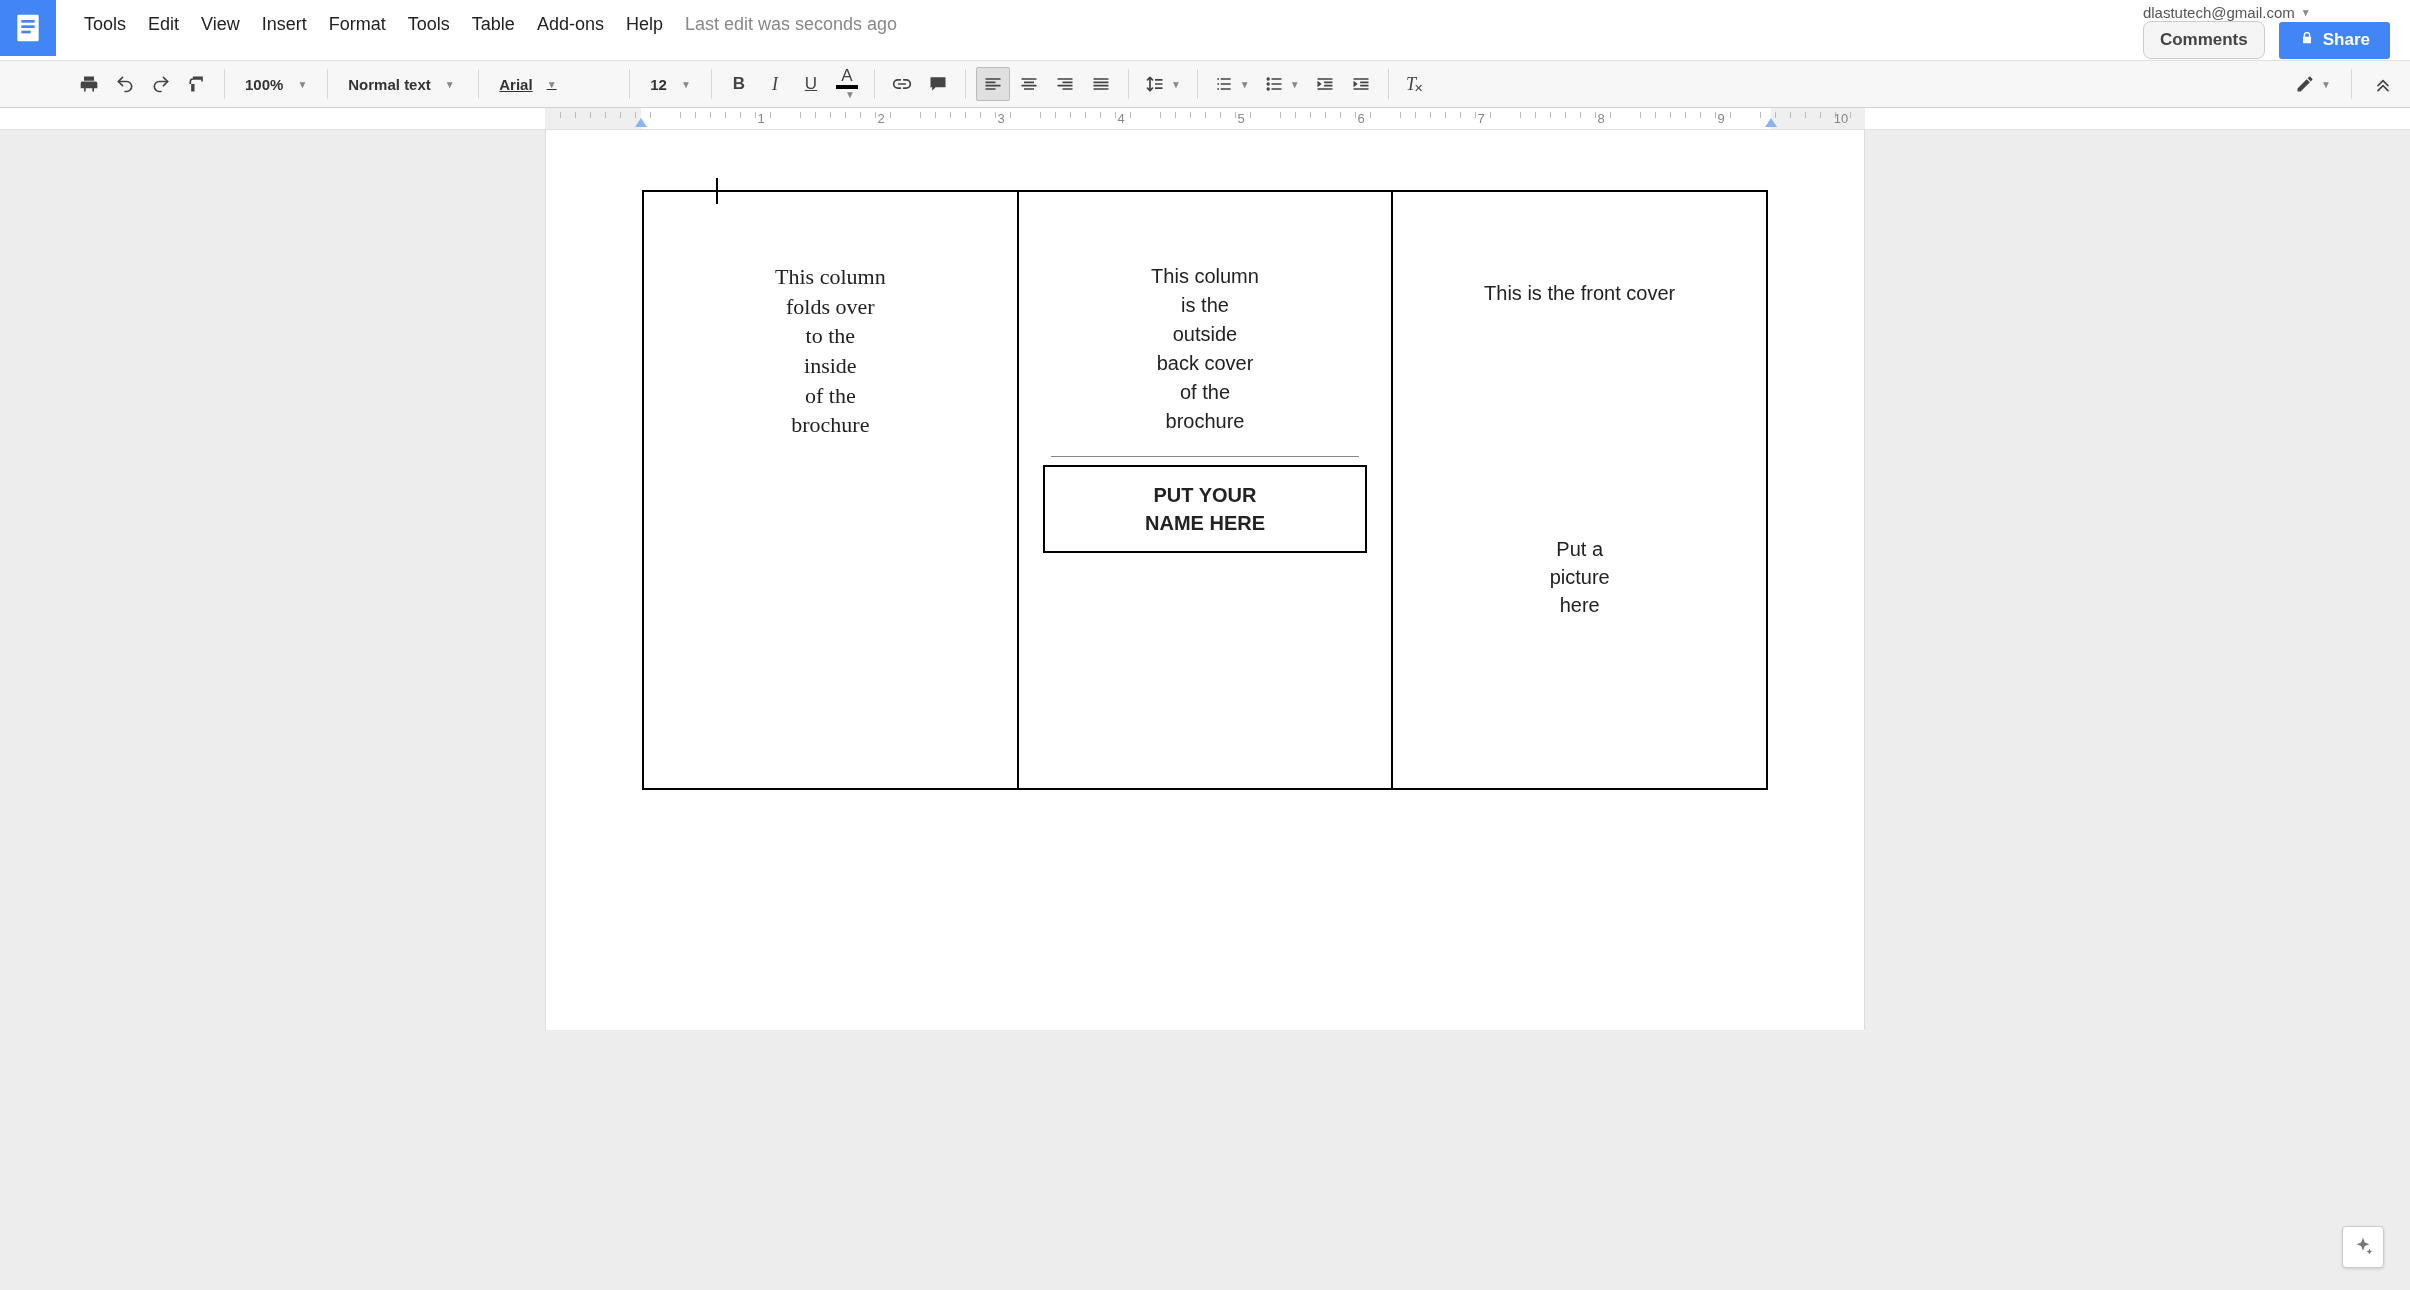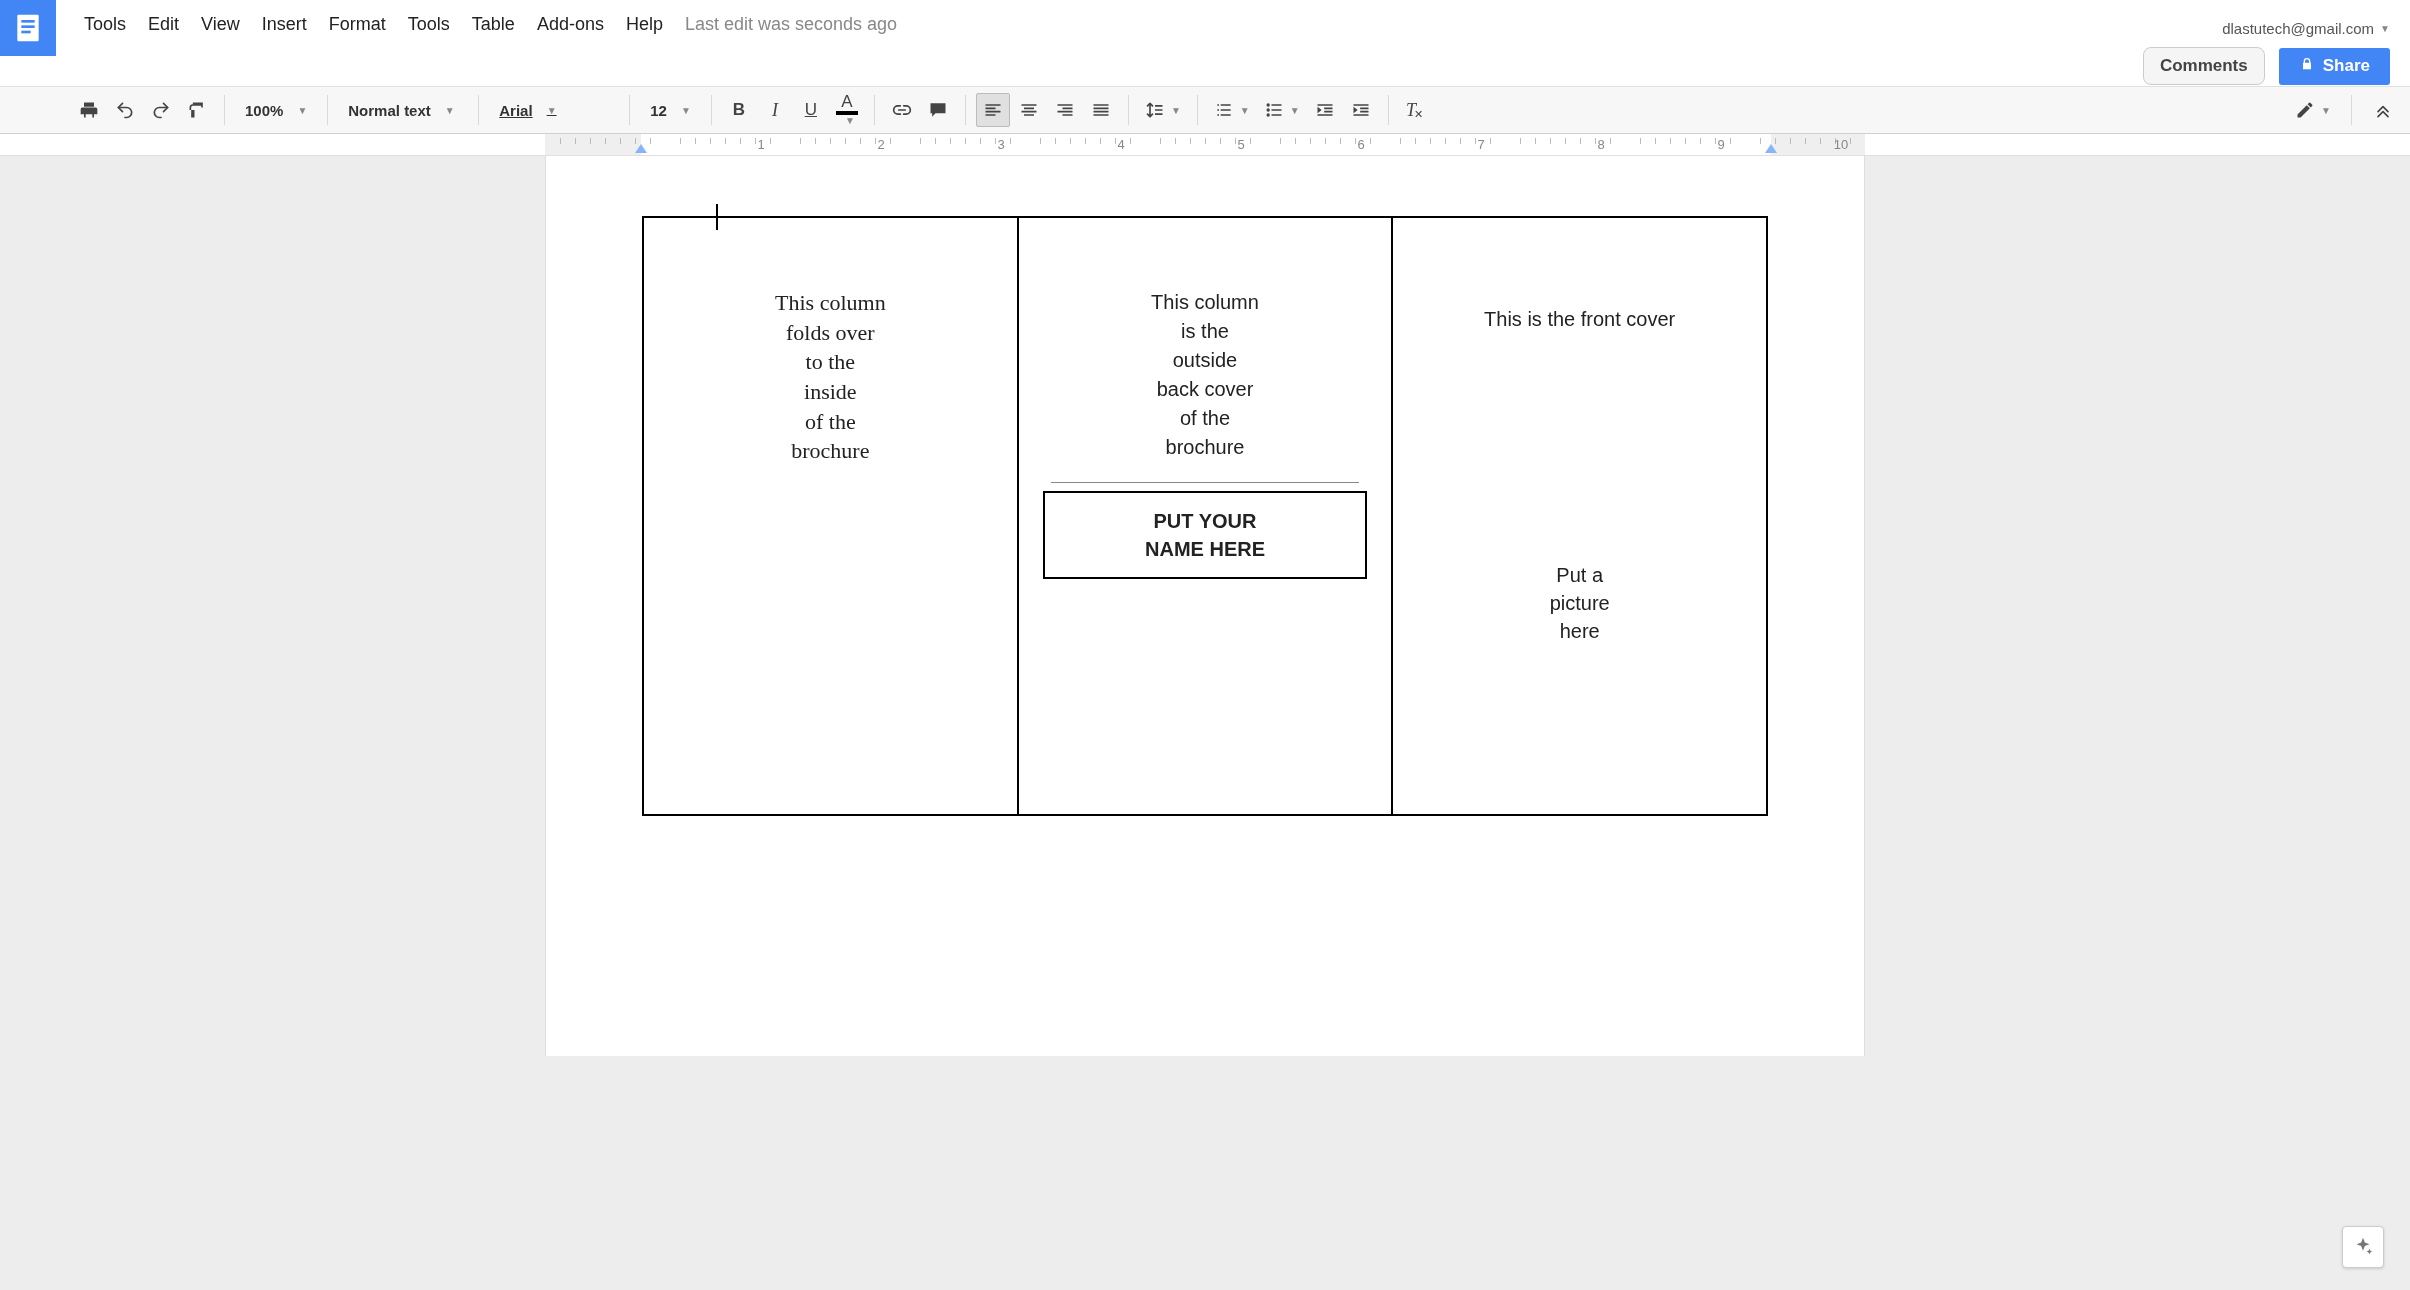--- a/index.html
+++ b/index.html
@@ -14,21 +14,21 @@
   }
   .docs-logo svg { width: 32px; height: 32px; }
   .title-block { flex: 1; padding-top: 6px; }
   .title-row { display: flex; align-items: center; gap: 14px; }
   .doc-title { font-size: 26px; color: #333; font-weight: 400; letter-spacing: .2px; }
   .star-icon, .folder-icon { color: #bbb; cursor: pointer; }
   .star-icon svg, .folder-icon svg { width: 22px; height: 22px; display:block; }
   .menubar { display: flex; gap: 2px; margin-top: 4px; align-items: baseline; }
   .menubar span.item { padding: 4px 10px; font-size: 18px; color: #222; cursor: pointer; border-radius: 2px; }
   .last-edit { font-size: 18px; color: #888; margin-left: 10px; }
-  .header-right { display: flex; flex-direction: column; align-items: flex-end; gap: 10px; padding-top: 20px; }
+  .header-right { display: flex; flex-direction: column; padding-top: 4px; }
   .account { font-size: 15px; color: #555; display: flex; align-items: center; gap: 6px; cursor: pointer; }
   .account .tri { font-size: 10px; color: #888; }
   .header-buttons { display: flex; gap: 14px; align-items: center; }
   .btn-comments {
     background: #f5f5f5; border: 1px solid #ccc; border-radius: 8px; padding: 8px 16px;
     font-size: 17px; font-weight: 700; color: #444; cursor: pointer;
   }
   .btn-share {
     background: #4285f4; color: #fff; border: none; border-radius: 3px; padding: 8px 20px;
     font-size: 17px; font-weight: 700; display: flex; align-items: center; gap: 8px; cursor: pointer;

